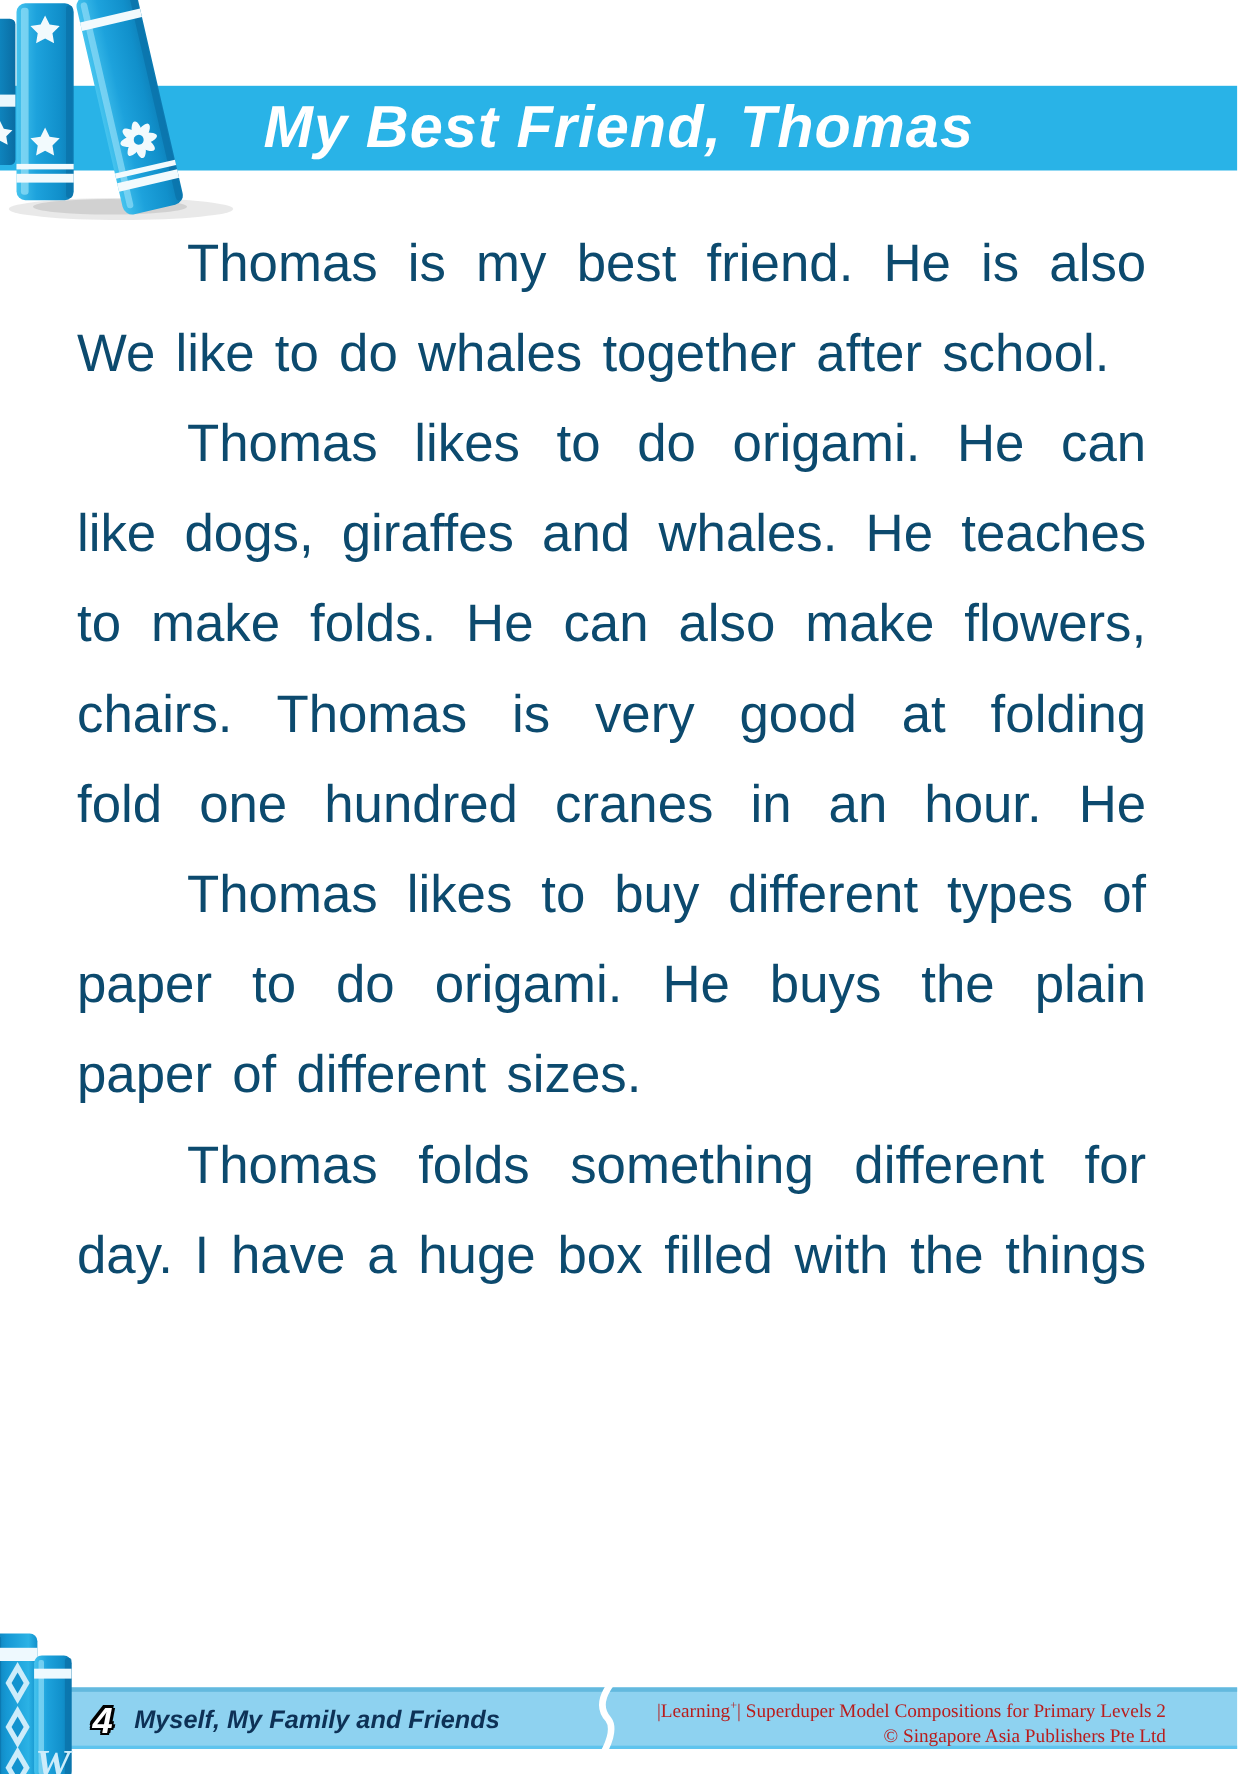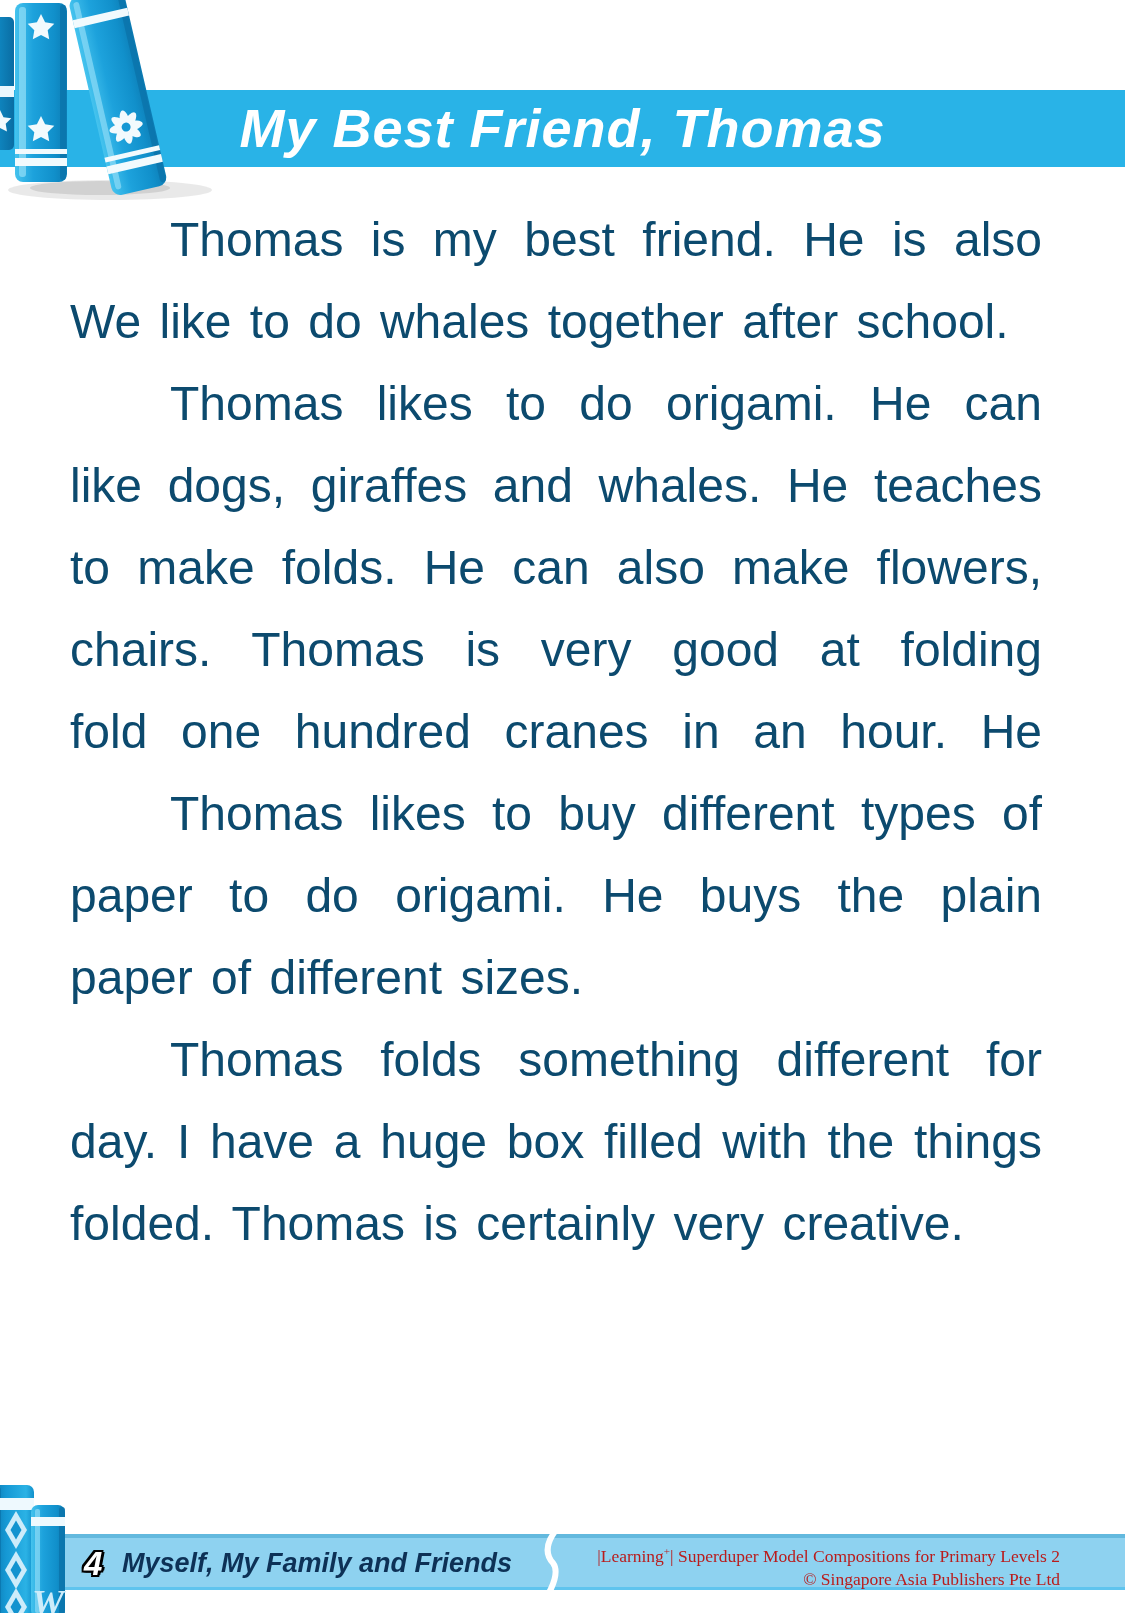--- a/index.html
+++ b/index.html
@@ -4,21 +4,20 @@
 <style>
   html,body{margin:0;padding:0;background:#fff;}
   #page{
     position:relative;width:1125px;height:1613px;background:#ffffff;
     overflow:hidden;font-family:"Liberation Sans",sans-serif;
   }
   
   .banner{
     position:absolute;left:0;top:78px;width:1125px;height:77px;
     background:#29b3e7;
-    margin-top:12px;
   }
   .banner-title{
     width:100%;text-align:center;
     font-family:"Liberation Sans",sans-serif;
     font-style:italic;font-weight:bold;font-size:54px;line-height:77px;
     color:#ffffff;letter-spacing:1px;
   }
   .books-top{position:absolute;left:0;top:0;width:235px;height:212px;}
   
   .text-block{position:absolute;left:70px;top:199px;width:972px;}
@@ -36,21 +35,21 @@
     border-top:4px solid #63b9de;border-bottom:3px solid #5fc4ee;
   }
   .page-num{
     position:absolute;left:84px;top:1537px;height:53px;line-height:53px;
     font-size:33px;font-weight:bold;font-style:italic;color:#ffffff;
     text-shadow:-2px -2px 0 #000,2px -2px 0 #000,-2px 2px 0 #000,2px 2px 0 #000,
                  0 -2px 0 #000,0 2px 0 #000,-2px 0 0 #000,3px 0 0 #000;
   }
   .section-title{
     position:absolute;left:122px;top:1537px;height:53px;line-height:53px;
-    font-size:27px;font-style:italic;font-weight:600;color:#0d3156;
+    font-size:23px;font-style:italic;font-weight:600;color:#0d3156;
   }
   .imprint{
     position:absolute;left:566px;top:1540px;width:494px;height:48px;
     font-family:"Liberation Serif",serif;color:#b91c1c;
     font-size:17.5px;line-height:23px;text-align:right;
   }
   .imprint .row{white-space:nowrap;}
   .imprint sup{font-size:11px;}
   .divider-curve{position:absolute;left:540px;top:1518px;width:40px;height:86px;}
   .books-bottom{position:absolute;left:0;top:1443px;width:72px;height:170px;}
@@ -127,21 +126,20 @@
     <div class="line">to make folds. He can also make flowers, tables and</div>
     <div class="line">chairs. Thomas is very good at folding cranes. He can</div>
     <div class="line">fold one hundred cranes in an hour. He puts all his</div>
 
     <div class="line first">Thomas likes to buy different types of coloured</div>
     <div class="line">paper to do origami. He buys the plain ones, patterned</div>
     <div class="line last">paper of different sizes.</div>
 
     <div class="line first">Thomas folds something different for me every</div>
     <div class="line">day. I have a huge box filled with the things he has</div>
-    <div class="line last">folded. Thomas is certainly very creative.</div>
   </div>
 
   <div class="footer-bar"></div>
 
   <div class="page-num">4</div>
 
   <div class="section-title">Myself, My Family and Friends</div>
 
   <svg class="divider-curve" viewBox="0 0 40 86">
     <path d="M24,3 C7,20 3,34 13,45 C19,53 14,68 4,83" fill="none" stroke="#ffffff" stroke-width="6" stroke-linecap="round"></path>

